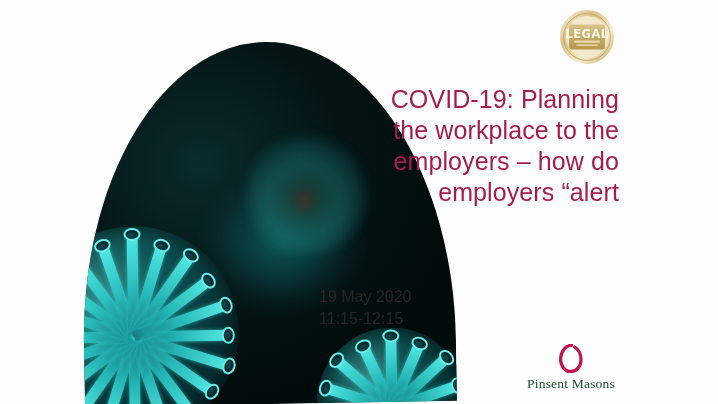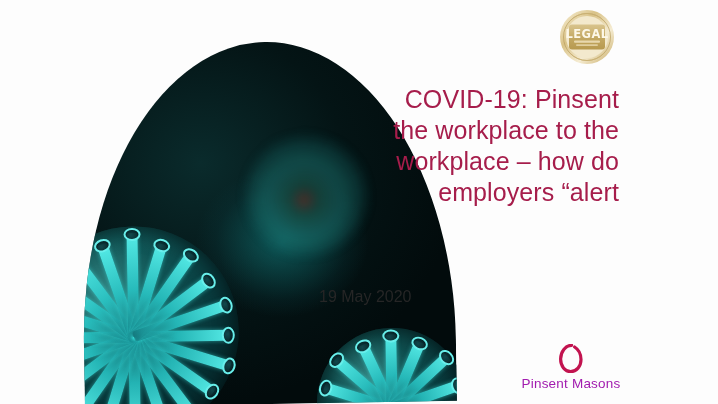--- a/index.html
+++ b/index.html
@@ -140,22 +140,22 @@
   #logo .mark {
     display: block;
     margin: 0 auto 2px auto;
     width: 26px;
     height: 30px;
   }
   #logo .wordmark {
     display: block;
     font-size: 13.5px;
     letter-spacing: .2px;
-    color: #a21caf;
-    font-family: Liberation Sans, sans-serif;
+    color: #14532d;
+    font-family: Liberation Serif, serif;
     white-space: nowrap;
   }
 
   
   #award {
     position: absolute;
     left: 559px;
     top: 9px;
     width: 56px;
     height: 56px;
@@ -272,28 +272,29 @@
           </div>
         <div class="spike" style="transform:rotate(342deg)">
             <i style="width:71px"></i>
           </div>
       </div>
 
     </div>
   </div>
 
   <div id="title">
-    <div>COVID-19: Pinsent</div>
+    <div>COVID-19: Planning</div>
     <div>the workplace to the</div>
-    <div>workplace – how do</div>
+    <div>employers – how do</div>
     <div>employers “alert</div>
   </div>
 
   <div id="datetime">
     <span class="d">19 May 2020</span>
+    <span class="d">11:15-12:15</span>
   </div>
 
   <div id="logo">
     <span class="mark">
       <svg viewBox="0 0 26 30" width="26" height="30" aria-hidden="true">
         <path d="M13.6 1.3 C7.5 1.3 2.6 7.6 2.6 15.1 C2.6 22.0 6.9 27.5 12.6 27.5
                  C18.6 27.5 23.0 22.4 23.0 15.6 C23.0 10.2 20.4 5.4 16.6 3.0" fill="none" stroke="#c2134f" stroke-width="3.2" stroke-linecap="round"></path>
       </svg>
     </span>
     <span class="wordmark">Pinsent Masons</span>

